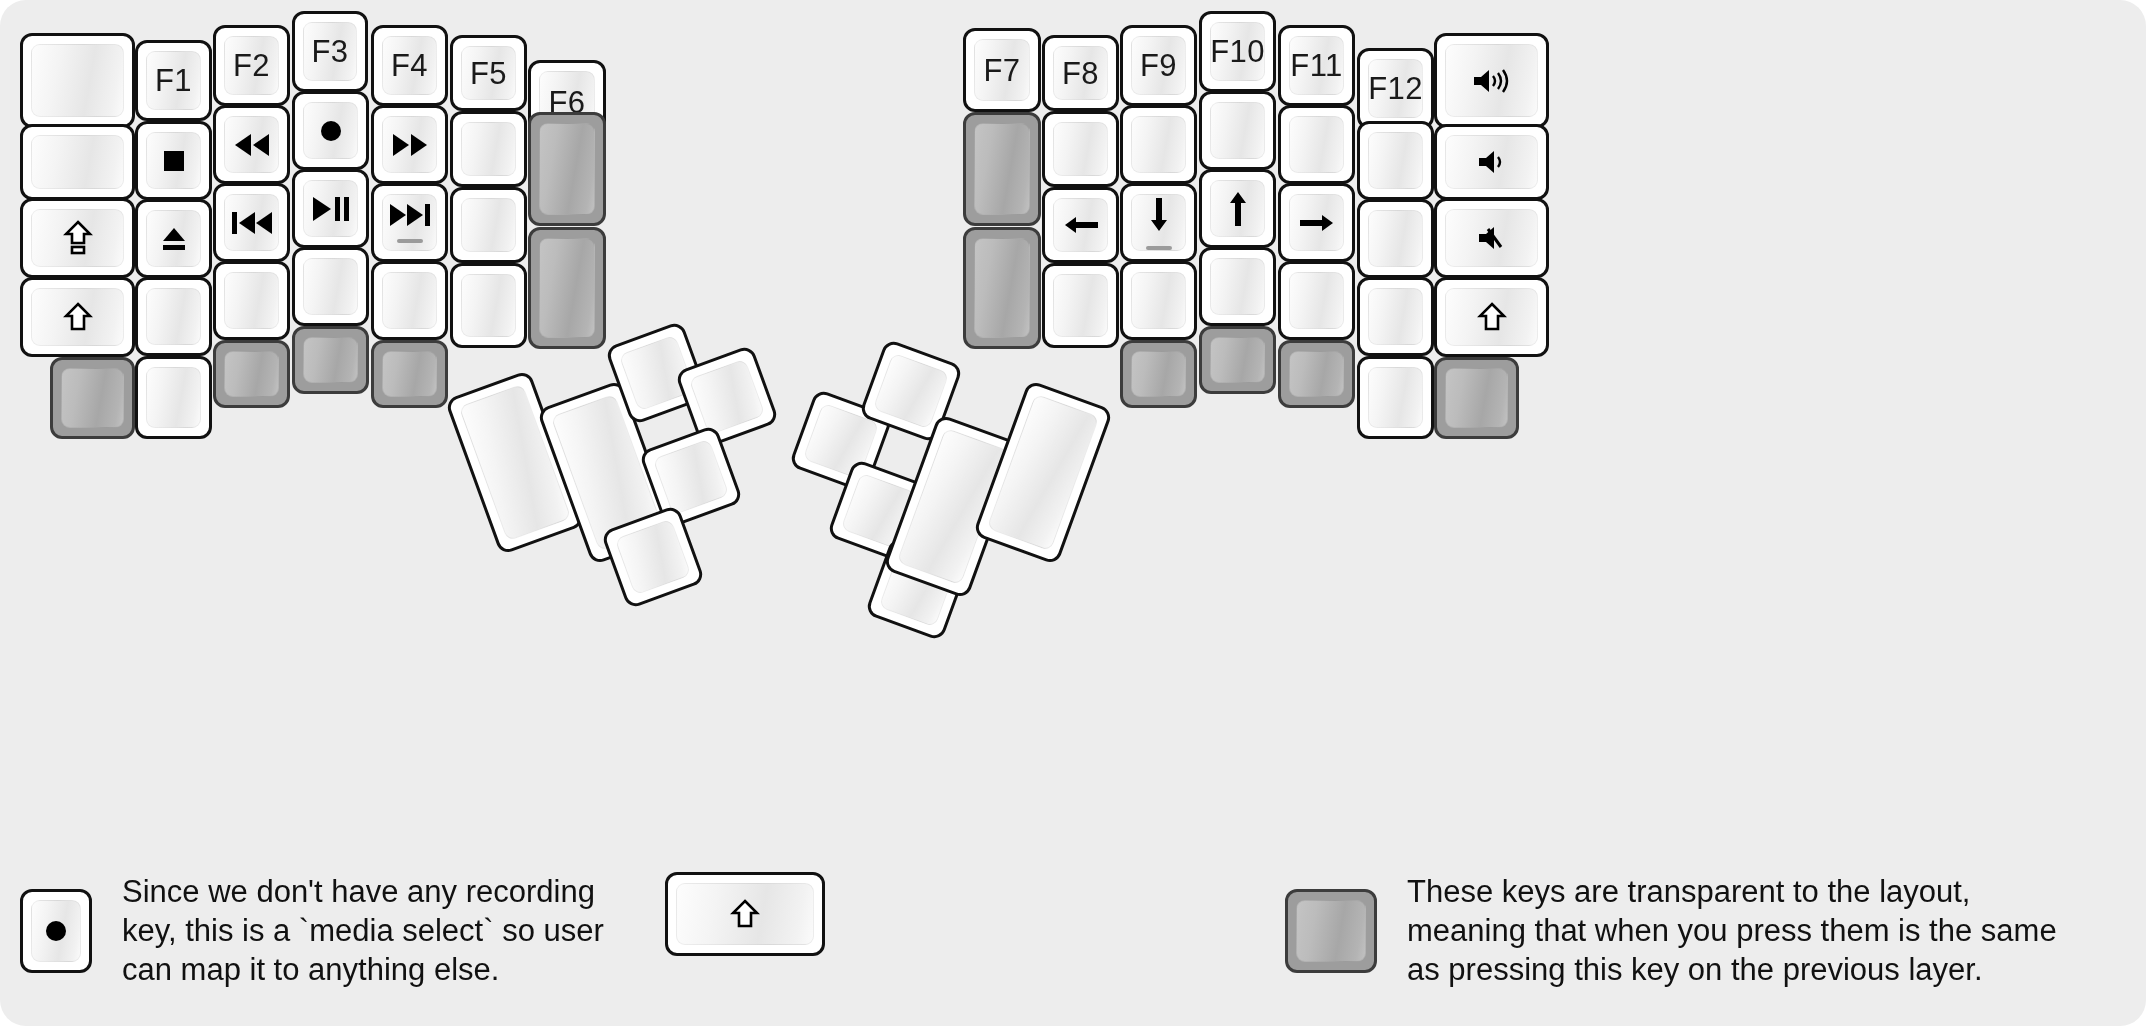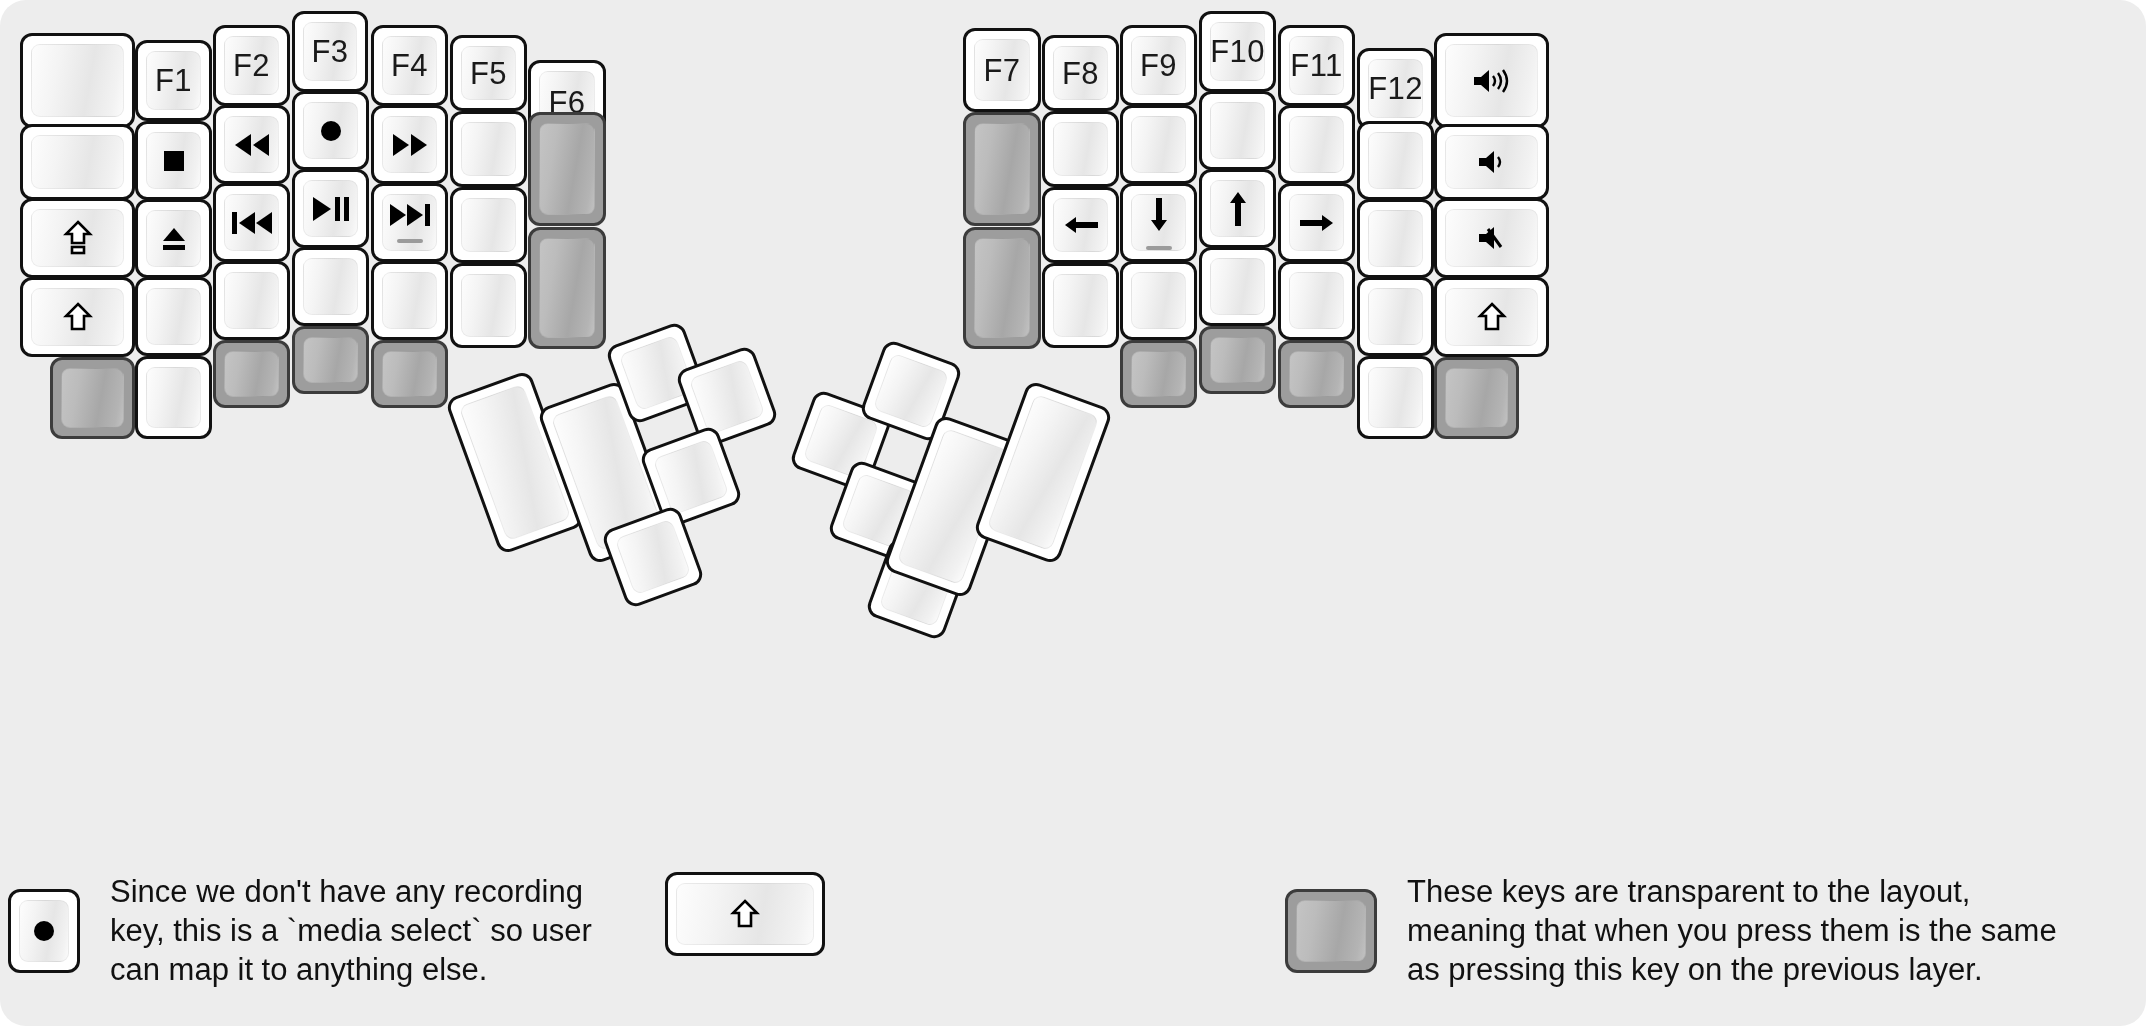--- a/index.html
+++ b/index.html
@@ -607,21 +607,21 @@
             <div class="cap">
               <div class="lg"></div>
             </div>
           </div>
         </div>
       </div>
     </div>
 
 
   <div id="legend">
-      <div class="lg-item" style="left: 8px; top: 0px;">
+      <div class="lg-item" style="left: 20px; top: 0px;">
         <div class="lg-key" style="position: relative; width: 72px; height: 84px;">
           <div class="key" style="left: 0px; top: 0px; width: 72px; height: 84px;">
             <div class="cap">
               <div class="lg">
                 <span class="gly">
                   <svg class="ic" width="30" height="30" viewBox="0 0 30 30">
                     <circle cx="15" cy="15" r="10" fill="#000"></circle>
                   </svg>
                 </span>
               </div>

